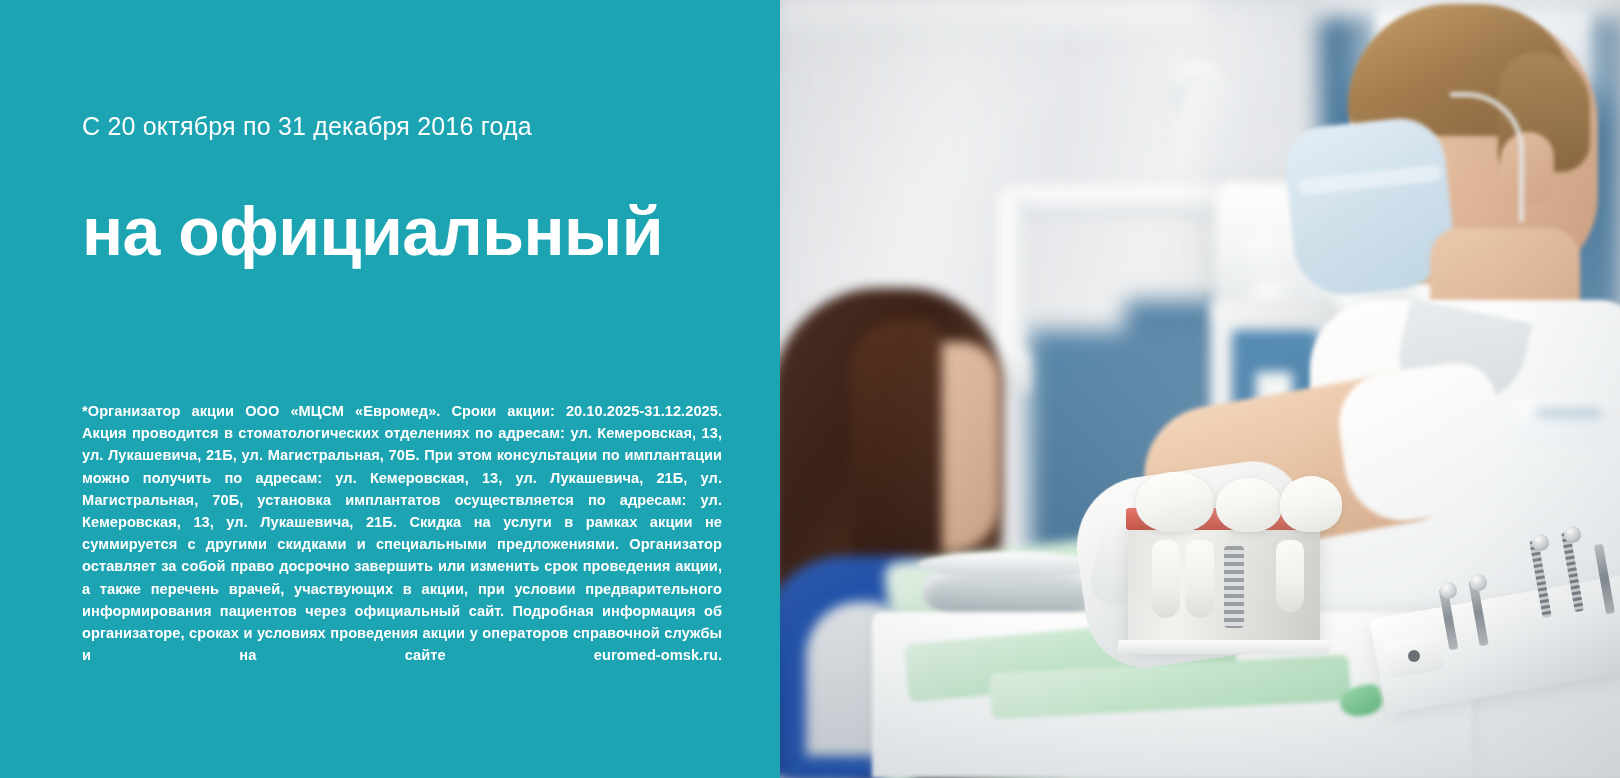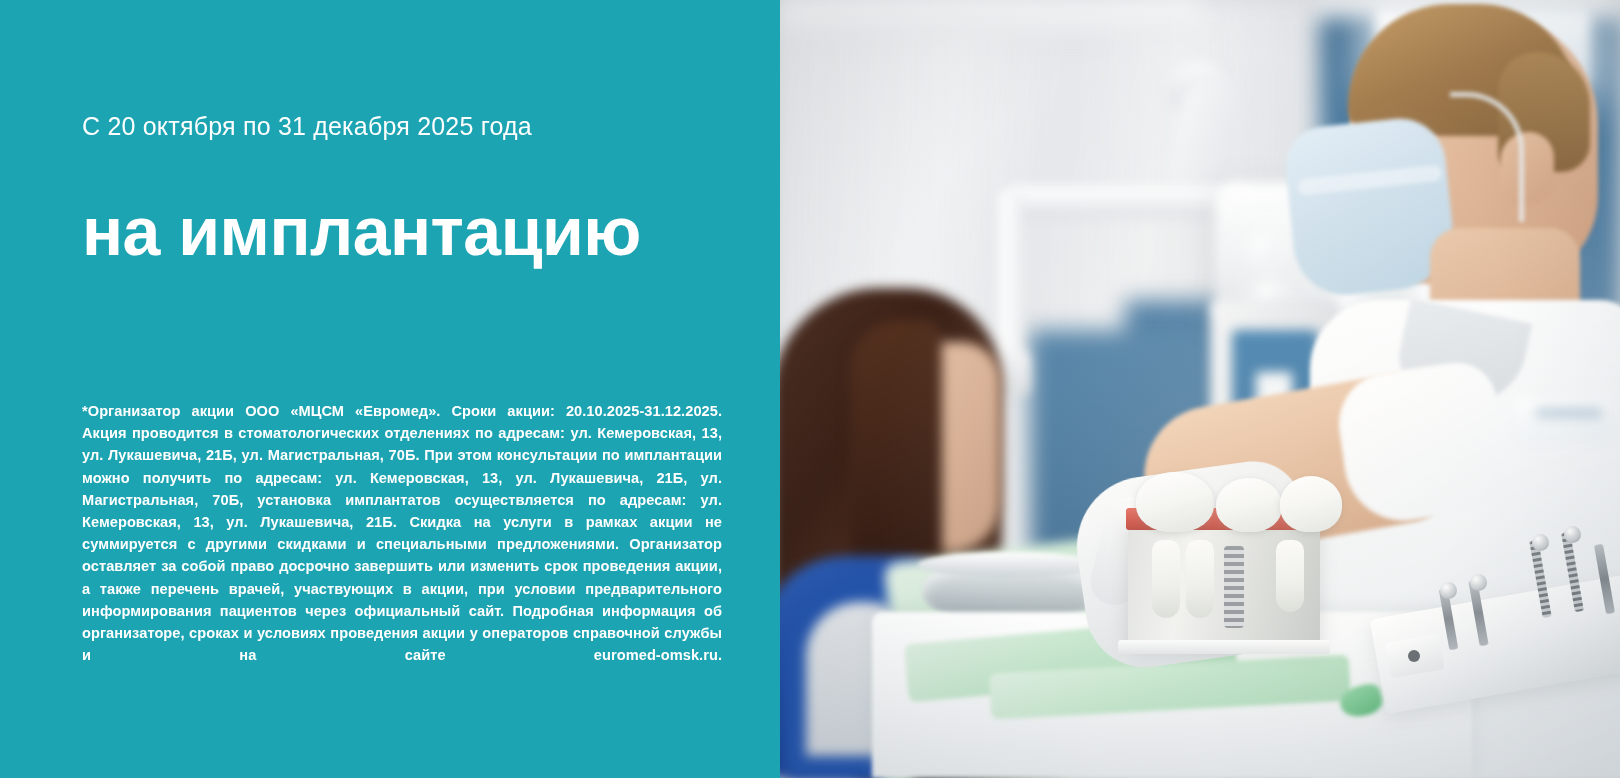--- a/index.html
+++ b/index.html
@@ -473,24 +473,24 @@
   }
 </style>
 </head>
 <body>
 
 <div class="banner">
 
   <section class="promo-panel">
     <div class="promo-inner">
 
-      <div class="promo-dates">С 20 октября по 31 декабря 2025 года</div>
+      <div class="promo-dates">С 20 октября по 31 декабря 2016 года</div>
 
       <h1 class="promo-headline">
-        <span class="headline-line">на имплантацию</span>
+        <span class="headline-line">на официальный</span>
       </h1>
 
       <p class="promo-legal">*Организатор акции ООО «МЦСМ «Евромед». Сроки акции: 20.10.2025-31.12.2025. Акция проводится в стоматологических отделениях по адресам: ул. Кемеровская, 13, ул. Лукашевича, 21Б, ул. Магистральная, 70Б. При этом консультации по имплантации можно получить по адресам: ул. Кемеровская, 13, ул. Лукашевича, 21Б, ул. Магистральная, 70Б, установка имплантатов осуществляется по адресам: ул. Кемеровская, 13, ул. Лукашевича, 21Б. Скидка на услуги в рамках акции не суммируется с другими скидками и специальными предложениями. Организатор оставляет за собой право досрочно завершить или изменить срок проведения акции, а также перечень врачей, участвующих в акции, при условии предварительного информирования пациентов через официальный сайт. Подробная информация об организаторе, сроках и условиях проведения акции у операторов справочной службы и на сайте euromed-omsk.ru.</p>
 
     </div>
   </section>
 
   <section class="photo-panel">
     <div class="photo-scene">
 

